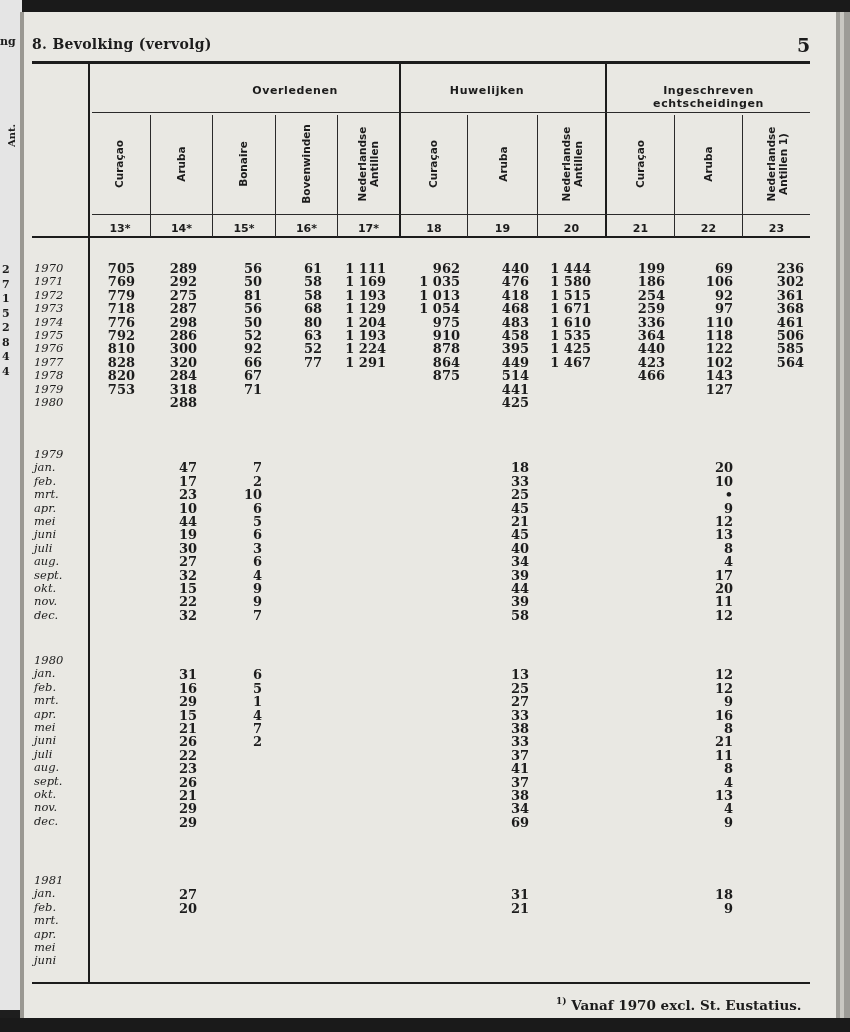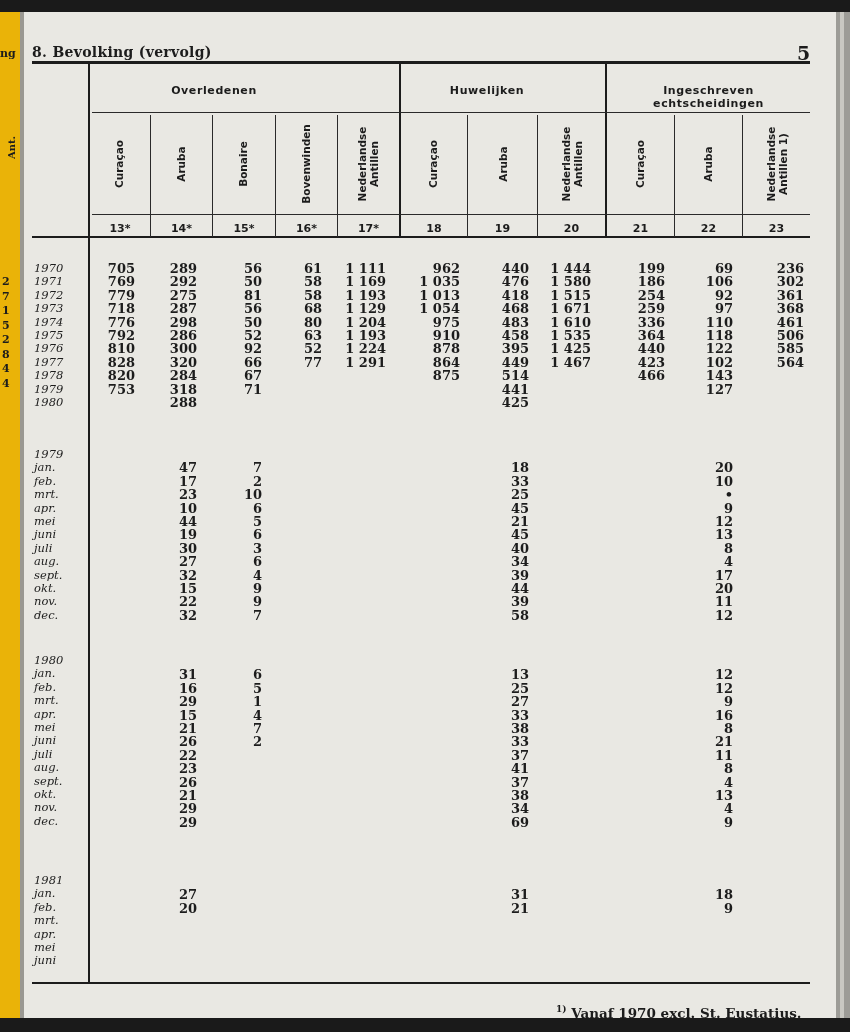--- a/index.html
+++ b/index.html
@@ -1,25 +1,25 @@
 <!DOCTYPE html>
 <html><head>
 <meta charset="utf-8">
 <style>
   html,body{margin:0;padding:0;}
   body{width:850px;height:1032px;position:relative;overflow:hidden;background:#1e1e1e;font-family:"DejaVu Serif",serif;color:#1c1c1c;}
   .topbar{position:absolute;left:0;top:0;width:850px;height:14px;background:#1a1a1a;}
   .botbar{position:absolute;left:0;top:1018px;width:850px;height:14px;background:#1a1a1a;}
-  .leftpage{position:absolute;left:0;top:12px;width:22px;height:1010px;background:#eab308;overflow:hidden;}
+  .leftpage{position:absolute;left:0;top:0;width:22px;height:1010px;background:#e5e5e5;overflow:hidden;}
   .leftpage .frag{position:absolute;left:0;font-size:11px;font-weight:bold;line-height:15px;}
   .gutter{position:absolute;left:20px;top:12px;width:4px;height:1010px;background:#9a9892;}
   .page{position:absolute;left:24px;top:12px;width:812px;height:1006px;background:#e9e8e3;}
   .rightedge{position:absolute;left:836px;top:12px;width:14px;height:1010px;background:#9d9c97;}
   .rightedge2{position:absolute;left:840px;top:12px;width:4px;height:1010px;background:#c9c8c2;}
-  .abs{position:absolute;margin-top:8px;}
+  .abs{position:absolute;}
   .title{left:32px;top:36px;font-family:"DejaVu Serif",serif;font-weight:bold;font-size:14px;letter-spacing:0.3px;}
   .pagenum{left:797px;top:34px;font-family:"DejaVu Serif",serif;font-weight:bold;font-size:19px;}
   .rule-thick{position:absolute;background:#1c1c1c;}
   .vline{position:absolute;background:#2a2a2a;width:1px;}
   .vline2{position:absolute;background:#1c1c1c;width:2px;}
   .hline{position:absolute;background:#2a2a2a;height:1px;}
   .grp{position:absolute;font-family:"DejaVu Sans",sans-serif;font-size:11px;font-weight:bold;text-align:center;letter-spacing:0.6px;}
   .rot{position:absolute;font-family:"DejaVu Sans",sans-serif;font-size:10.5px;font-weight:bold;line-height:12px;transform:rotate(-90deg);transform-origin:center;text-align:center;white-space:nowrap;}
   .colnum{position:absolute;font-family:"DejaVu Sans",sans-serif;font-size:11px;font-weight:bold;text-align:center;top:222px;}
   .stub{position:absolute;left:34px;width:56px;font-family:"DejaVu Serif",serif;font-style:italic;font-size:11.5px;line-height:13.4px;}
@@ -53,21 +53,21 @@
 <div class="botbar"></div>
 
 <div class="abs title">8. Bevolking (vervolg)</div>
 <div class="abs pagenum">5</div>
 
 <div class="rule-thick" style="left:32px;top:61px;width:778px;height:3px;"></div>
 <div class="vline2" style="left:88px;top:64px;height:918px;"></div>
 <div class="vline2" style="left:399px;top:64px;height:174px;"></div>
 <div class="vline2" style="left:605px;top:64px;height:174px;"></div>
 
-<div class="grp" style="left:90px;top:84px;width:248px;">Overledenen</div>
+<div class="grp" style="left:90px;top:84px;width:248px;text-align:right;">Overledenen</div>
 <div class="grp" style="left:401px;top:84px;width:172px;">Huwelijken</div>
 <div class="grp" style="left:607px;top:84px;width:203px;text-align:center;">Ingeschreven echtscheidingen</div>
 
 <div class="hline" style="left:92px;top:112px;width:718px;"></div>
 <div class="hline" style="left:92px;top:214px;width:718px;"></div>
 <div class="rule-thick" style="left:32px;top:236px;width:778px;height:2px;"></div>
 
 <div class="vline" style="left:150px;top:115px;height:122px;"></div>
 <div class="vline" style="left:212px;top:115px;height:122px;"></div>
 <div class="vline" style="left:275px;top:115px;height:122px;"></div>

